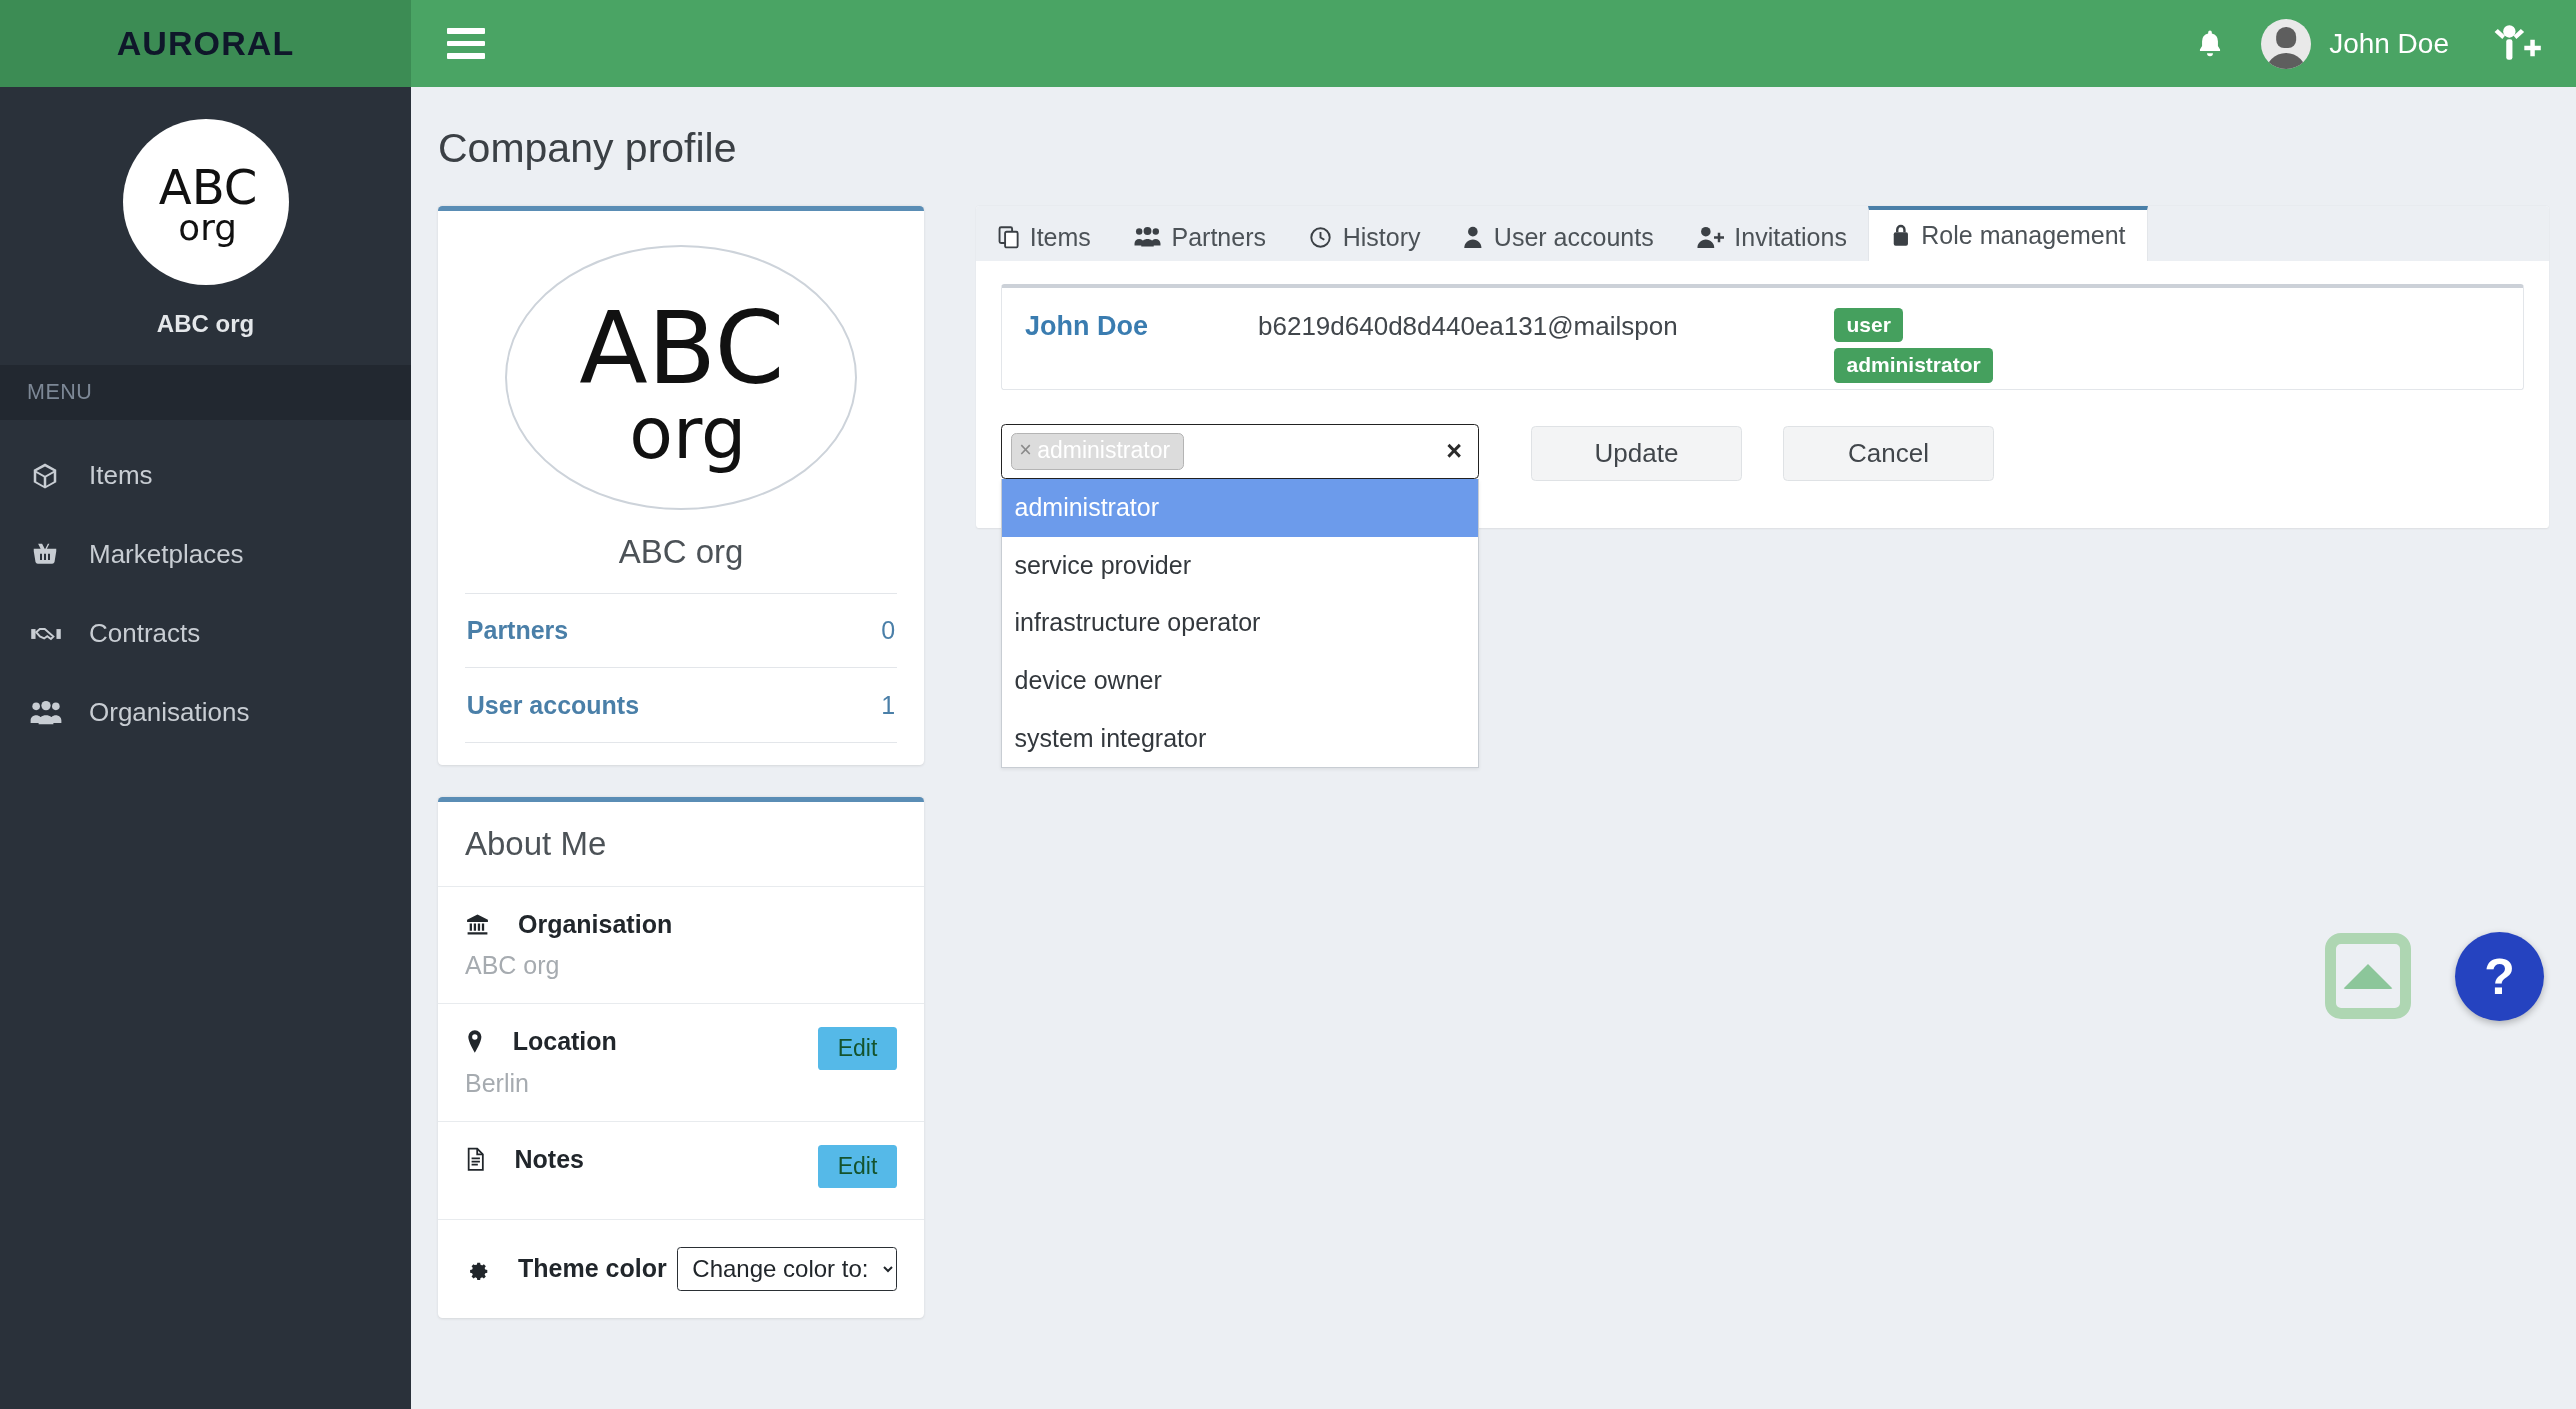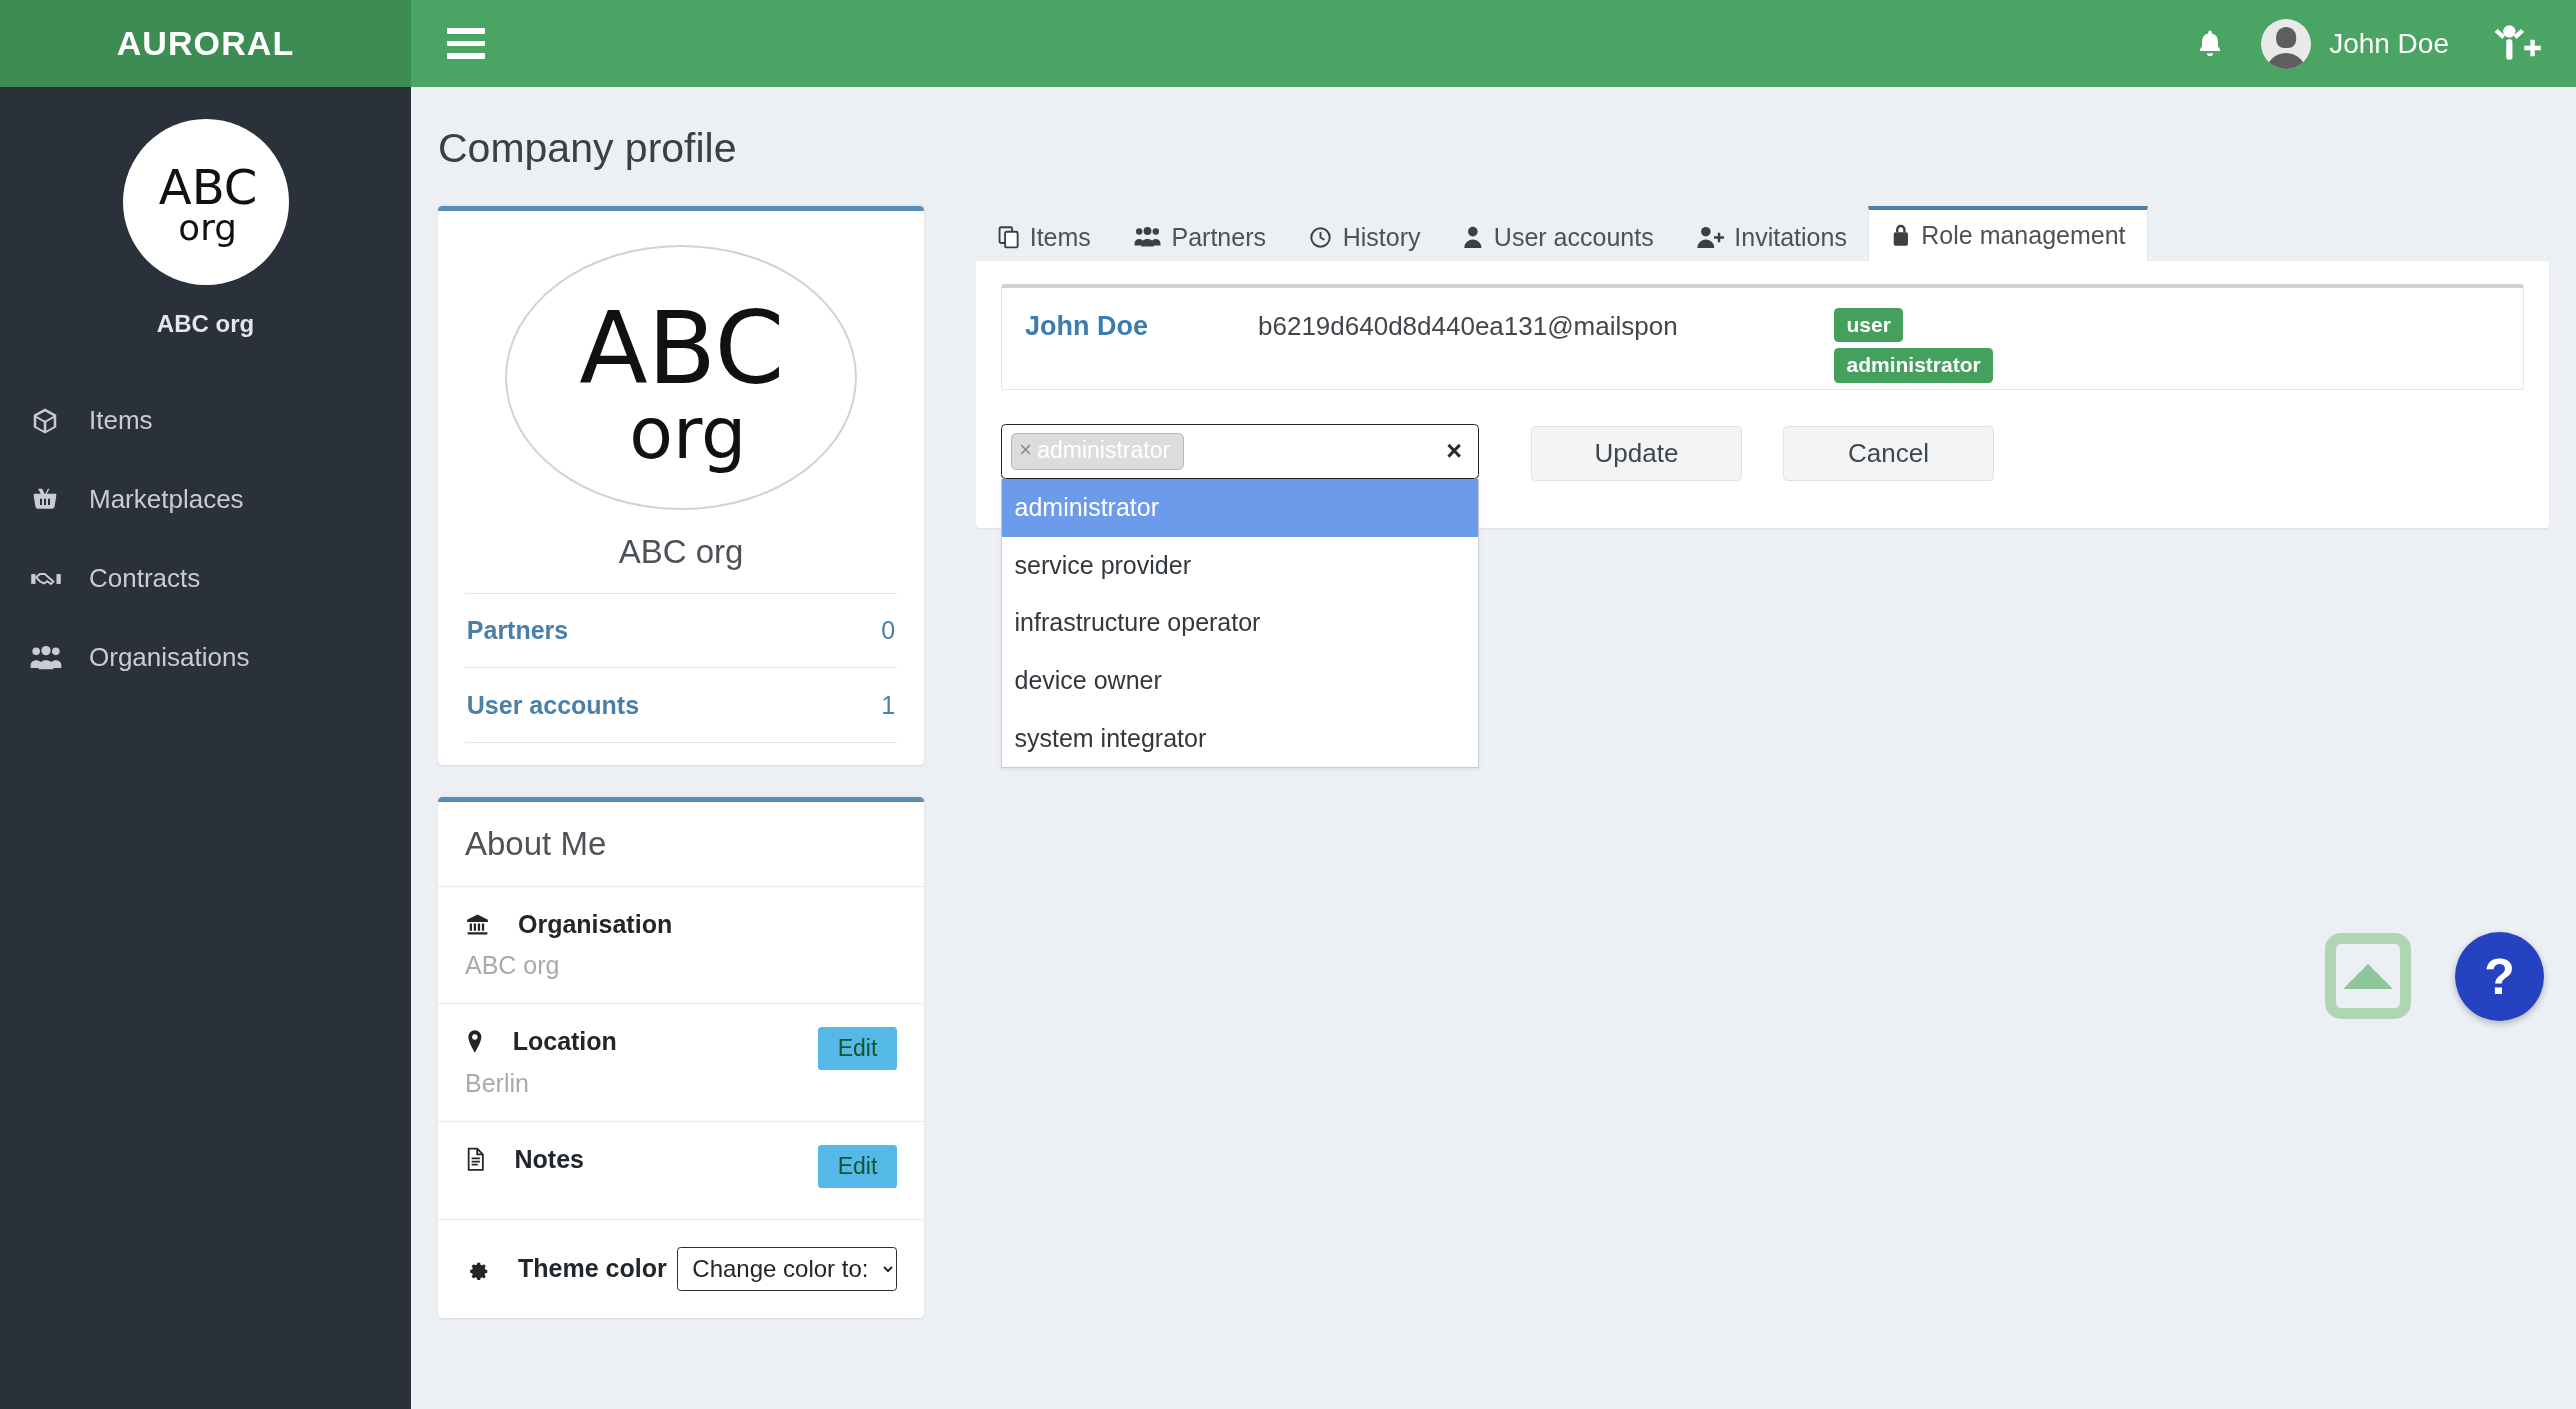--- a/index.html
+++ b/index.html
@@ -18,21 +18,21 @@
     width: 411px; height: 1410px;
     background: #2a313a;
     z-index: 5;
   }
   .brand {
     height: 87px; width: 411px;
     background: #3c8c54;
     display: flex; align-items: center; justify-content: center;
   }
   .brand-text {
-    color: #ffffff; font-size: 34px; font-weight: bold;
+    color: #0f172a; font-size: 34px; font-weight: bold;
     letter-spacing: 1.1px;
   }
   .org-block {
     padding: 32px 0 27px 0;
     display: flex; flex-direction: column; align-items: center;
   }
   .org-logo {
     width: 166px; height: 166px; border-radius: 50%;
     background: #ffffff;
     display: flex; align-items: center; justify-content: center;
@@ -328,20 +328,21 @@
     <div class="org-block">
       <div class="org-logo">
         <svg width="134" height="107" viewBox="0 0 150 120">
           <text x="22" y="62" font-family="'DejaVu Sans', sans-serif" font-size="54" fill="#111">ABC</text>
           <text x="44" y="102" font-family="'DejaVu Sans', sans-serif" font-size="40" fill="#111">org</text>
         </svg>
       </div>
       <div class="org-name">ABC org</div>
     </div>
 
+    <div class="menu-label">MENU</div>
 
     <div class="menu">
       <div class="menu-item">
         <span class="mi-icon">
           <svg width="30" height="30" viewBox="0 0 24 24" fill="currentColor">
               <path d="M12 2l9 5v10l-9 5-9-5V7l9-5zm0 2.3L5.2 8 12 11.7 18.8 8 12 4.3zM5 9.6v6.8l6 3.3v-6.8L5 9.6zm8 10.1l6-3.3V9.6l-6 3.3v6.8z"></path>
             </svg>
         </span>
         <span>Items</span>
       </div>

